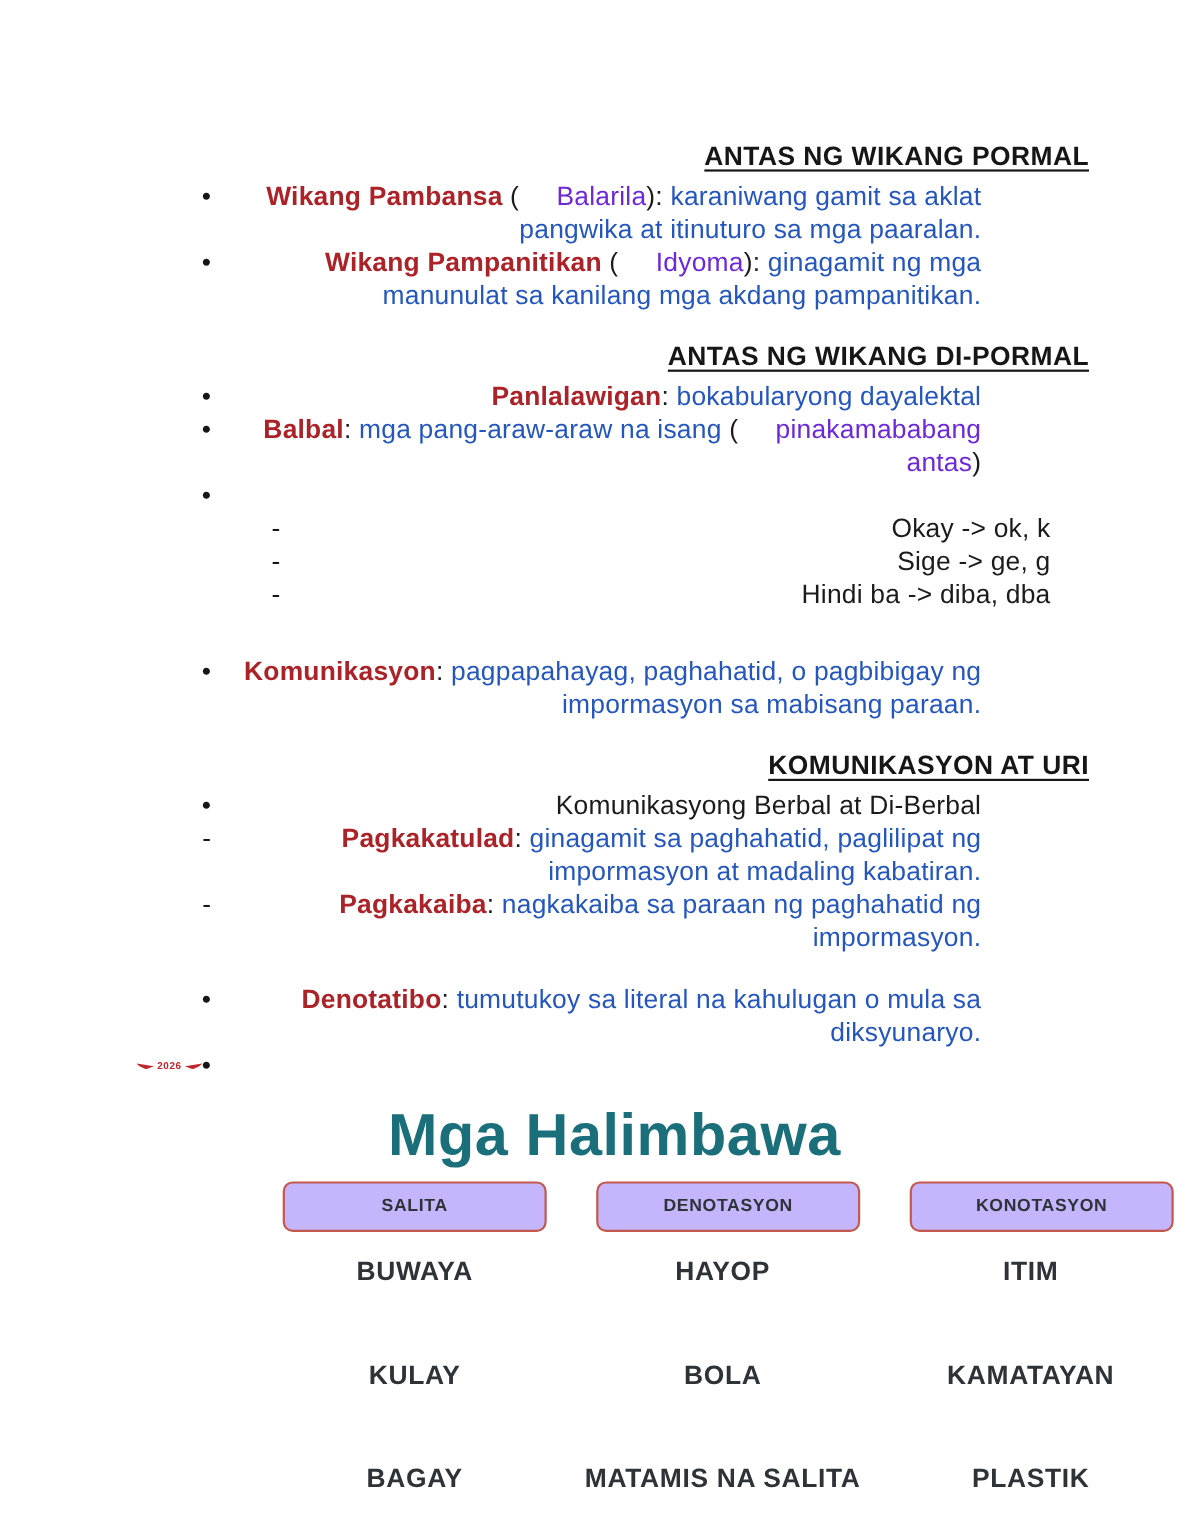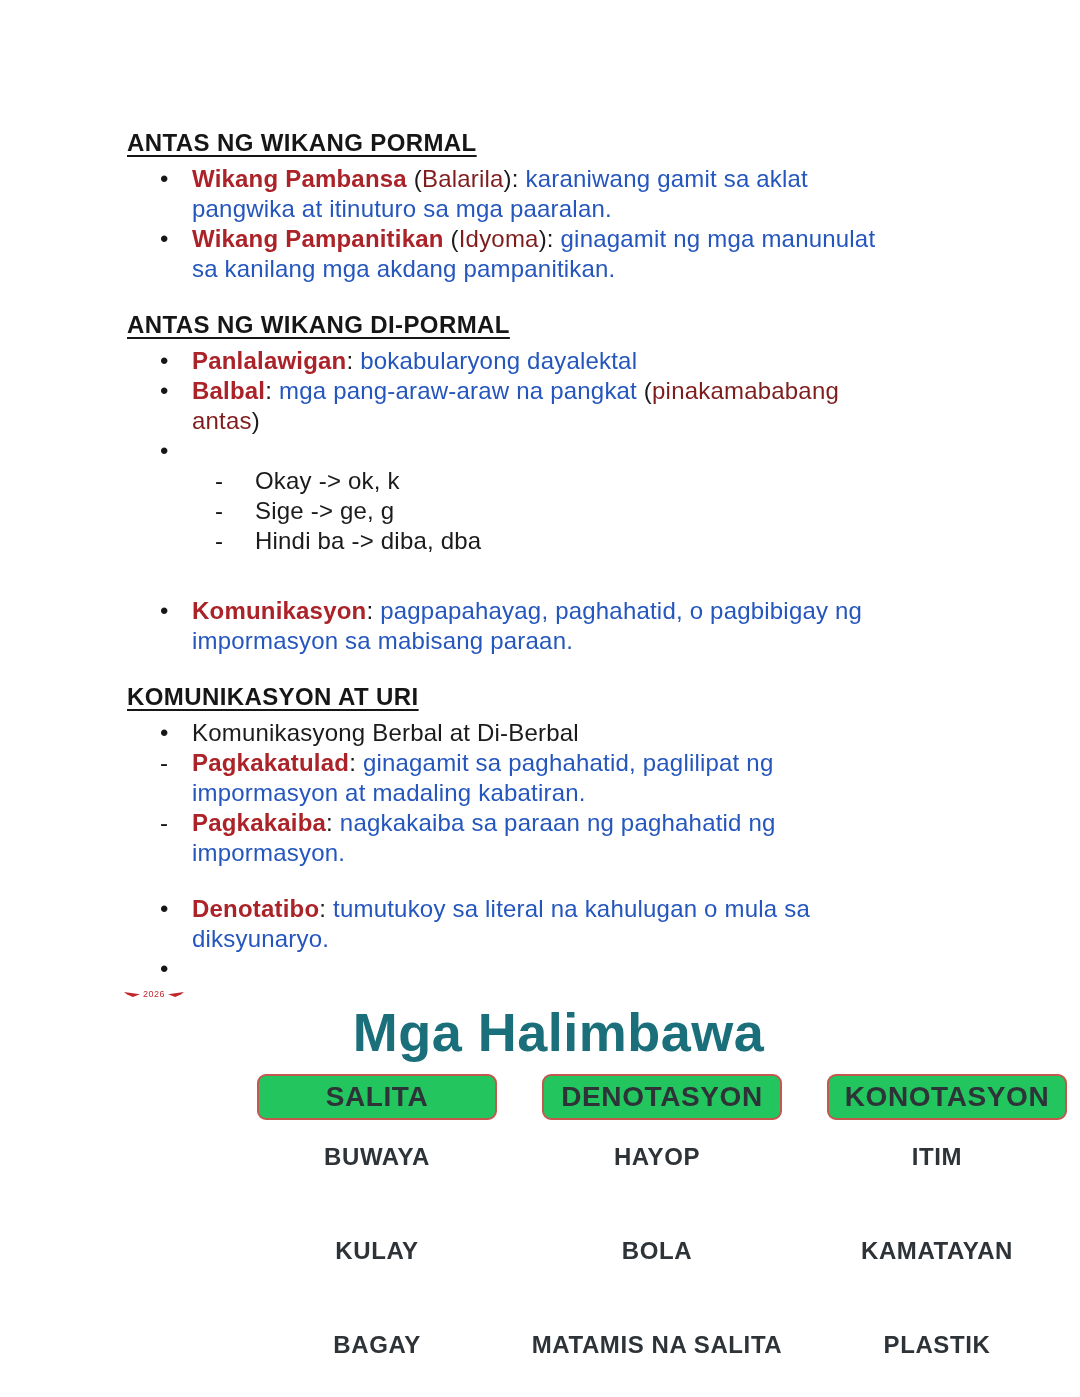--- a/index.html
+++ b/index.html
@@ -5,21 +5,21 @@
   html,body{margin:0;padding:0;}
   body{
     width:1080px;height:1397px;background:#ffffff;
     font-family:"Liberation Sans",sans-serif;
     -webkit-font-smoothing:antialiased;
     overflow:hidden;
   }
   .page{position:relative;width:1080px;height:1397px;background:#ffffff;}
   .content{padding:128px 90px 0 127px;}
 
-  .sec{margin-bottom:26px;}
+  .sec{margin-bottom:26px;text-align:right;}
   .sec-heading{
     margin:0 0 6px 0;
     font-size:24px;line-height:30px;font-weight:bold;color:#161616;
     letter-spacing:0.4px;
     text-decoration:underline;
     text-decoration-thickness:2px;
     text-underline-offset:4px;
   }
   .item{
     display:flex;align-items:flex-start;
@@ -29,51 +29,51 @@
   }
   .item .marker{flex:none;width:32px;color:#161616;}
   .item .text{width:700px;}
   .item.lvl2{padding-left:88px;}
   .item.lvl2 .marker{width:40px;}
   .item.gap-before{margin-top:40px;}
   .item.gap-before-sm{margin-top:26px;}
 
   .seg-term{color:#ab2328;font-weight:bold;margin-top:16px;}
   .seg-body{color:#2456bd;}
-  .seg-note{color:#7f1d1d;}
+  .seg-note{color:#6d28d9;margin-left:34px;}
   .seg-plain{color:#1b1b1b;}
 
   .watermark{
-    position:absolute;left:124px;top:989px;
+    position:absolute;left:124px;top:964px;
     display:flex;align-items:center;gap:3px;
-    color:#c0272d;font-size:9px;font-weight:normal;letter-spacing:0.5px;
+    color:#c0272d;font-size:9px;font-weight:bold;letter-spacing:0.5px;
   }
   .wing{display:inline-block;width:16px;height:6px;background:#c0272d;}
   .wing.left{clip-path:polygon(0 15%,100% 55%,55% 100%,20% 60%);}
   .wing.right{clip-path:polygon(100% 15%,0 55%,45% 100%,80% 60%);}
 
   .examples-title{
     margin:0;text-align:center;
     font-size:54px;line-height:44px;font-weight:bold;color:#1a6f7a;
     letter-spacing:0.5px;
   }
   .examples-table{
     margin:20px 0 0 130px;
     width:810px;
     display:grid;
     grid-template-columns:240px 240px 240px;
     column-gap:45px;
   }
   .hdr-box{
     height:42px;
-    background:#22c55e;
+    background:#c4b5fd;
     border:2px solid #c4584e;
     border-radius:9px;
     display:flex;align-items:center;justify-content:center;
-    font-size:28px;font-weight:bold;color:#2e3338;letter-spacing:0.6px;
+    font-size:16px;font-weight:bold;color:#2e3338;letter-spacing:0.6px;
     white-space:nowrap;
   }
   .cell{
     height:54px;
     display:flex;align-items:center;justify-content:center;
     font-size:24px;font-weight:bold;color:#2e3338;letter-spacing:0.6px;
     white-space:nowrap;
   }
   .rows{margin-top:10px;gap:40px;}
 </style>
@@ -96,21 +96,21 @@
     </div>
 
     <div class="sec">
       <h2 class="sec-heading">ANTAS NG WIKANG DI-PORMAL</h2>
       <div class="item">
         <span class="marker">•</span>
         <span class="text"><span class="seg-term">Panlalawigan</span><span class="seg-plain">: </span><span class="seg-body">bokabularyong dayalektal</span></span>
       </div>
       <div class="item">
         <span class="marker">•</span>
-        <span class="text"><span class="seg-term">Balbal</span><span class="seg-plain">: </span><span class="seg-body">mga pang-araw-araw na pangkat </span><span class="seg-plain">(</span><span class="seg-note">pinakamababang antas</span><span class="seg-plain">)</span></span>
+        <span class="text"><span class="seg-term">Balbal</span><span class="seg-plain">: </span><span class="seg-body">mga pang-araw-araw na isang </span><span class="seg-plain">(</span><span class="seg-note">pinakamababang antas</span><span class="seg-plain">)</span></span>
       </div>
       <div class="item">
         <span class="marker">•</span>
       </div>
       <div class="item lvl2">
         <span class="marker">-</span>
         <span class="text"><span class="seg-plain">Okay -&gt; ok, k</span></span>
       </div>
       <div class="item lvl2">
         <span class="marker">-</span>

